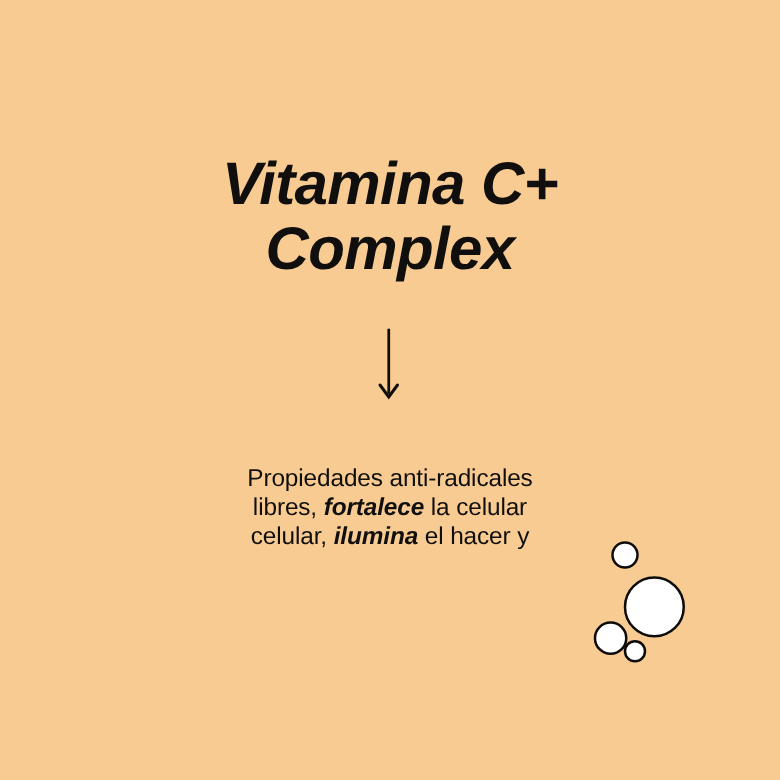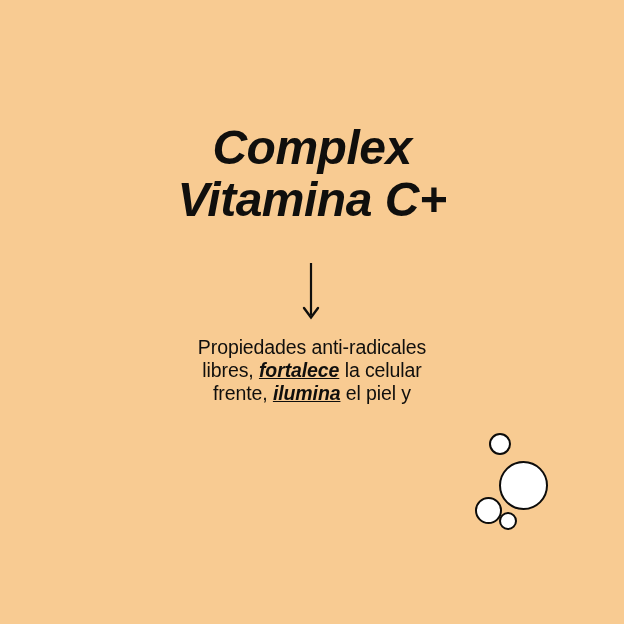--- a/index.html
+++ b/index.html
@@ -54,40 +54,39 @@
   .arrow svg {
     display: block;
     width: 30px;
     height: 62px;
   }
 
   
   .body-block {
     position: absolute;
     left: 112px;
-    top: 336px;
+    top: 372px;
     width: 400px;
     text-align: center;
   }
   .body-line {
     display: block;
     font-family: "Liberation Sans", sans-serif;
     font-size: 19.5px;
     line-height: 23.2px;
     font-weight: 400;
     font-style: normal;
     color: #100f0d;
     white-space: nowrap;
     letter-spacing: -0.1px;
   }
   .body-line em {
     font-weight: 700;
     font-style: italic;
     font-family: "Liberation Sans", sans-serif;
-    text-decoration: underline;
   }
 
   
   .bubbles {
     position: absolute;
     left: 470px;
     top: 428px;
     width: 90px;
     height: 110px;
   }
@@ -102,35 +101,35 @@
   .bubble.b-large  { left: 29px; top: 33px; width: 49px; height: 49px; }
   .bubble.b-mid    { left:  5px; top: 69px; width: 27px; height: 27px; }
   .bubble.b-small  { left: 29px; top: 84px; width: 18px; height: 18px; }
 </style>
 </head>
 <body>
 
 <div id="poster">
 
   <div class="title-block">
+    <span class="title-line">Vitamina C+</span>
     <span class="title-line">Complex</span>
-    <span class="title-line">Vitamina C+</span>
   </div>
 
   <div class="arrow">
     <svg viewBox="0 0 30 62" xmlns="http://www.w3.org/2000/svg" aria-hidden="true">
       <line x1="15" y1="2" x2="15" y2="54" stroke="#100f0d" stroke-width="2.2" stroke-linecap="butt"></line>
       <polyline points="8,47 15,56.5 22,47" fill="none" stroke="#100f0d" stroke-width="2.4" stroke-linecap="round" stroke-linejoin="miter"></polyline>
     </svg>
   </div>
 
   <div class="body-block">
     <span class="body-line"><span>Propiedades anti-radicales</span></span>
     <span class="body-line"><span>libres, </span><em>fortalece</em><span> la celular</span></span>
-    <span class="body-line"><span>frente, </span><em>ilumina</em><span> el piel y</span></span>
+    <span class="body-line"><span>celular, </span><em>ilumina</em><span> el hacer y</span></span>
   </div>
 
   <div class="bubbles">
     <span class="bubble b-top"></span>
     <span class="bubble b-large"></span>
     <span class="bubble b-mid"></span>
     <span class="bubble b-small"></span>
   </div>
 
 </div>

